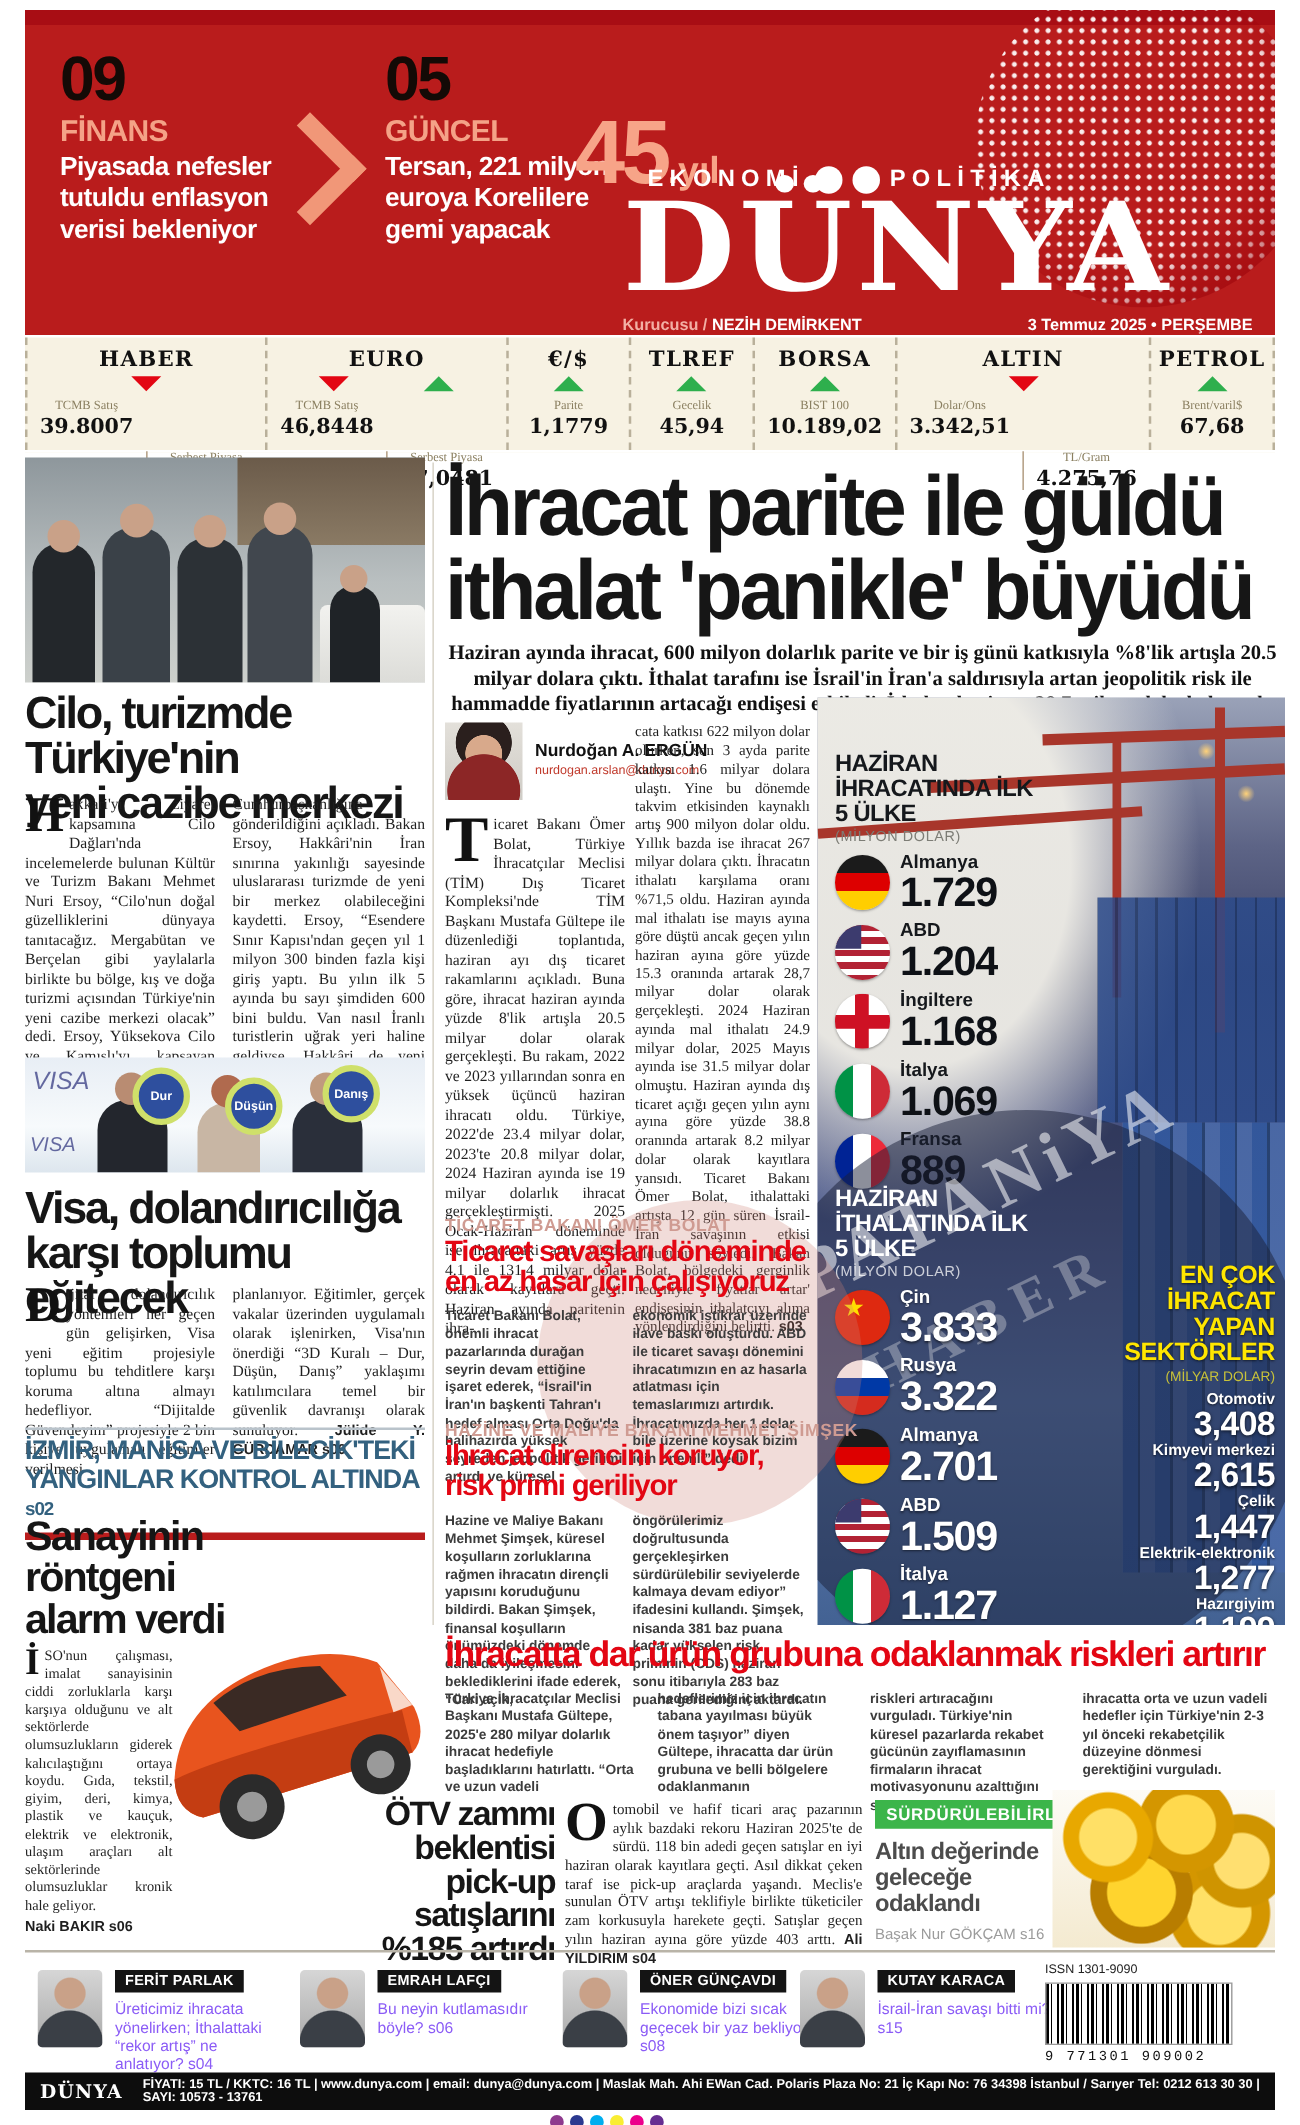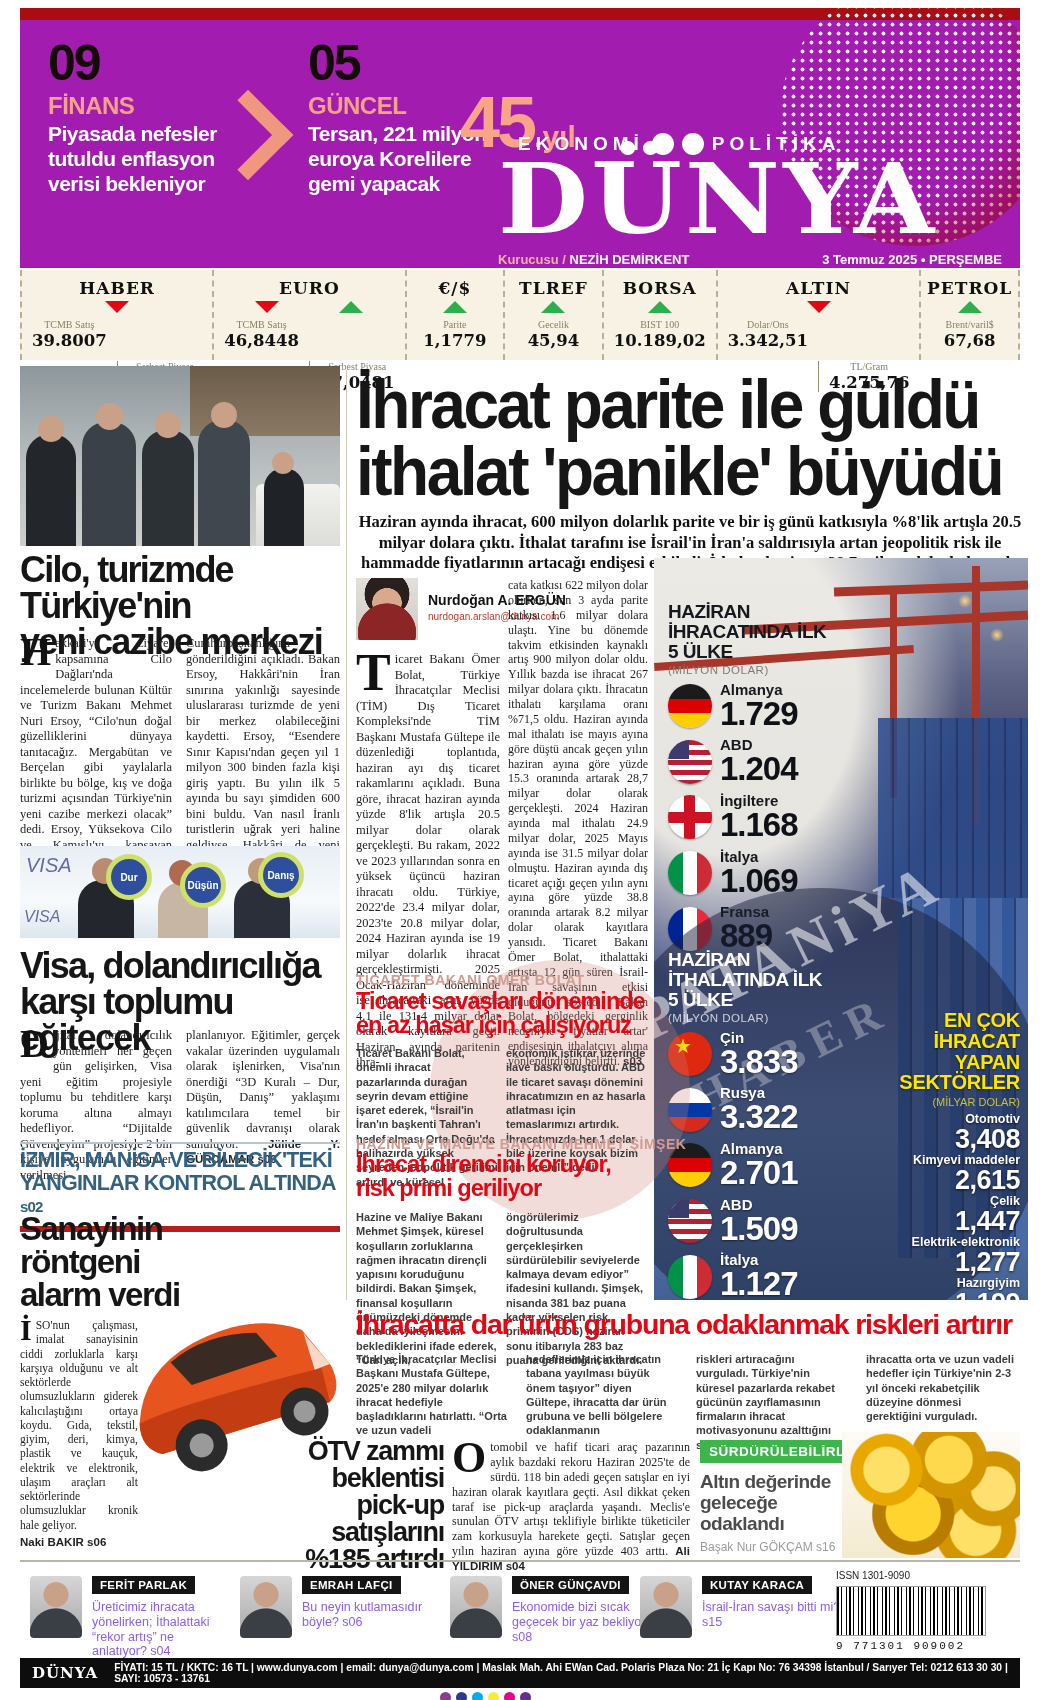--- a/index.html
+++ b/index.html
@@ -1,21 +1,21 @@
 <!DOCTYPE html>
 <html><head>
 <meta charset="utf-8">
 <style>
   * { margin:0; padding:0; box-sizing:border-box; }
   body { background:#e9e9e9; font-family:"Liberation Serif", serif; }
   .page { position:relative; width:1040px; height:1700px; margin:0 auto; background:#fff; overflow:hidden; }
   .abs { position:absolute; }
 
   
-  .masthead { left:20px; top:8px; width:1000px; height:260px; background:#a21caf; overflow:hidden; }
+  .masthead { left:20px; top:8px; width:1000px; height:260px; background:#b91c1c; overflow:hidden; }
   .masthead-topstrip { left:0; top:0; width:100%; height:12px; background:#a80d14; }
   .globe { right:-30px; top:-24px; width:270px; height:262px; border-radius:50%;
     background-image: radial-gradient(circle at 40% 40%, rgba(227,6,19,0) 52%, rgba(150,0,8,.55) 78%),
       radial-gradient(rgba(255,255,255,.92) 1.7px, rgba(255,255,255,0) 2.3px);
     background-size: 100% 100%, 9px 9px; }
   .teaser { top:30px; width:190px; color:#fff; }
   .teaser .pg { font-family:"Liberation Sans",sans-serif; font-weight:bold; font-size:50px; color:#140a06; line-height:1; letter-spacing:-2px; }
   .teaser .sec { font-family:"Liberation Sans",sans-serif; font-weight:bold; font-size:24px; color:#f4a287; margin-top:4px; letter-spacing:-0.5px;}
   .teaser .txt { font-family:"Liberation Sans",sans-serif; font-weight:bold; font-size:21px; line-height:1.18; margin-top:2px; letter-spacing:-0.5px;}
   .chevron { left:196px; top:95px; width:64px; height:64px; border-top:15px solid #f59e7d; border-right:15px solid #f59e7d; transform:rotate(45deg); opacity:.95; }
@@ -522,21 +522,21 @@
     </div>
 
     <div class="sector-panel">
       <div class="t">EN ÇOK</div>
       <div class="t">İHRACAT</div>
       <div class="t">YAPAN</div>
       <div class="t">SEKTÖRLER</div>
       <div class="u">(MİLYAR DOLAR)</div>
       <div class="s-name">Otomotiv</div>
       <div class="s-val">3,408</div>
-      <div class="s-name">Kimyevi maddeler</div>
+      <div class="s-name">Kimyevi merkezi</div>
       <div class="s-val">2,615</div>
       <div class="s-name">Çelik</div>
       <div class="s-val">1,447</div>
       <div class="s-name">Elektrik-elektronik</div>
       <div class="s-val">1,277</div>
       <div class="s-name">Hazırgiyim</div>
       <div class="s-val">1,199</div>
     </div>
   </div>
 

